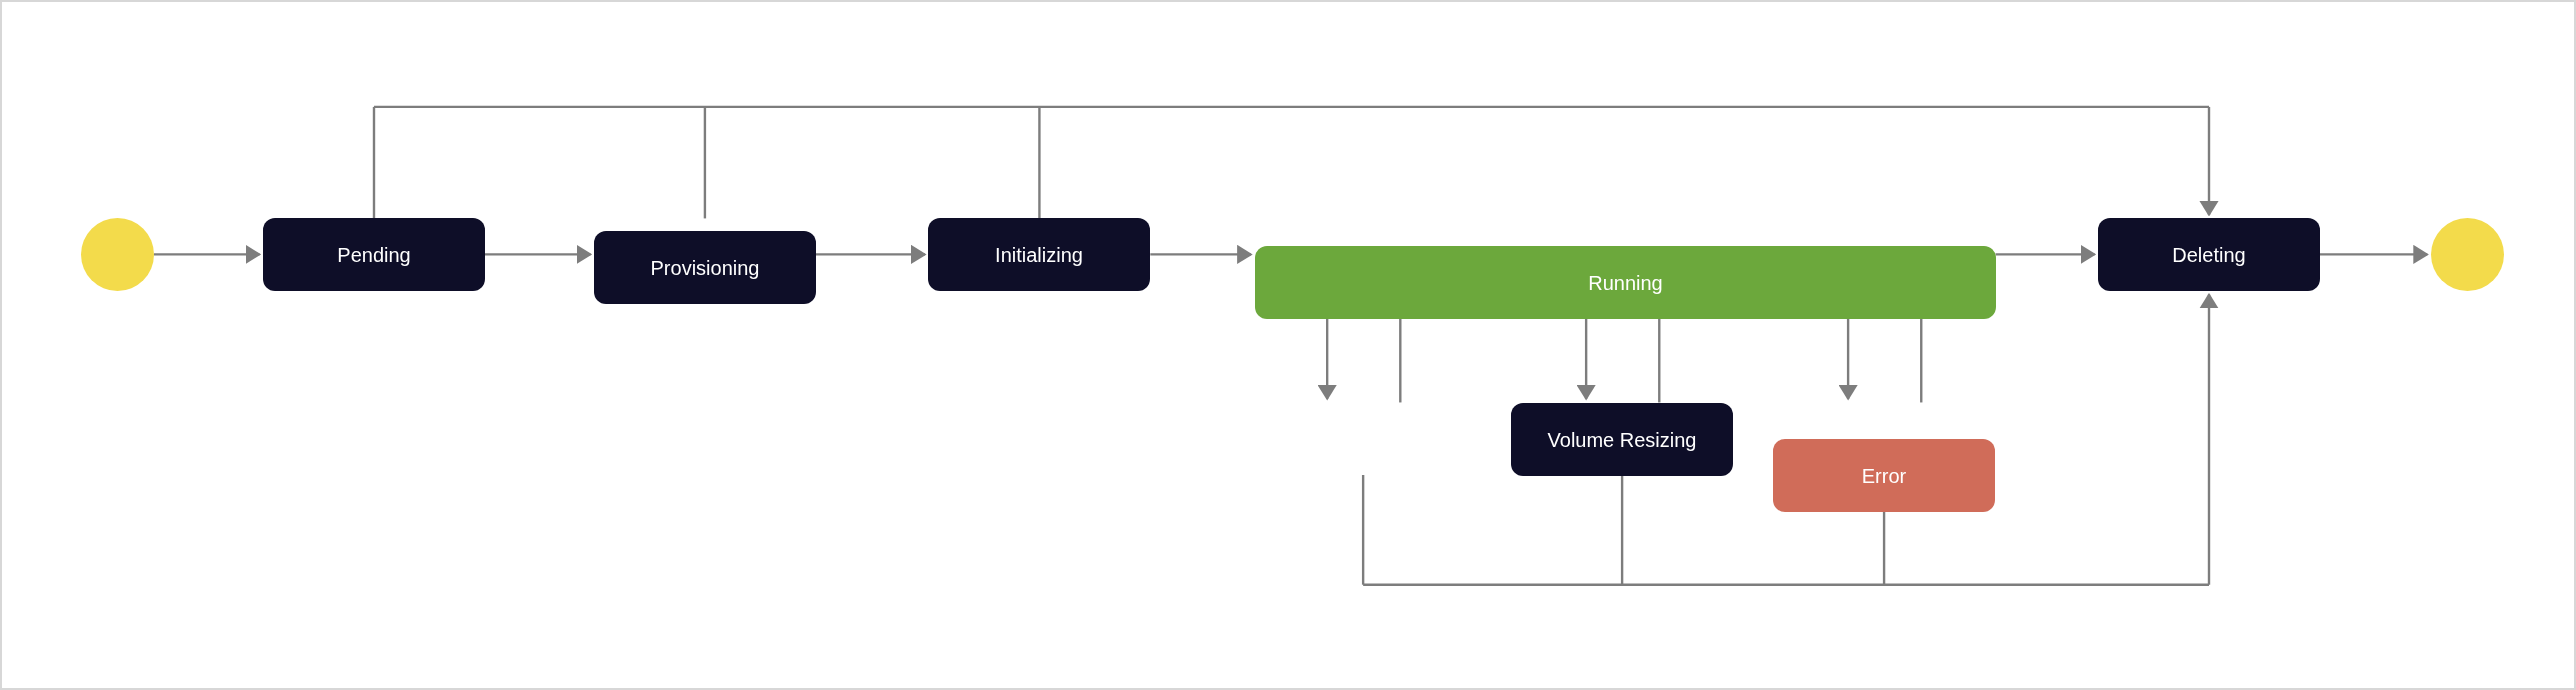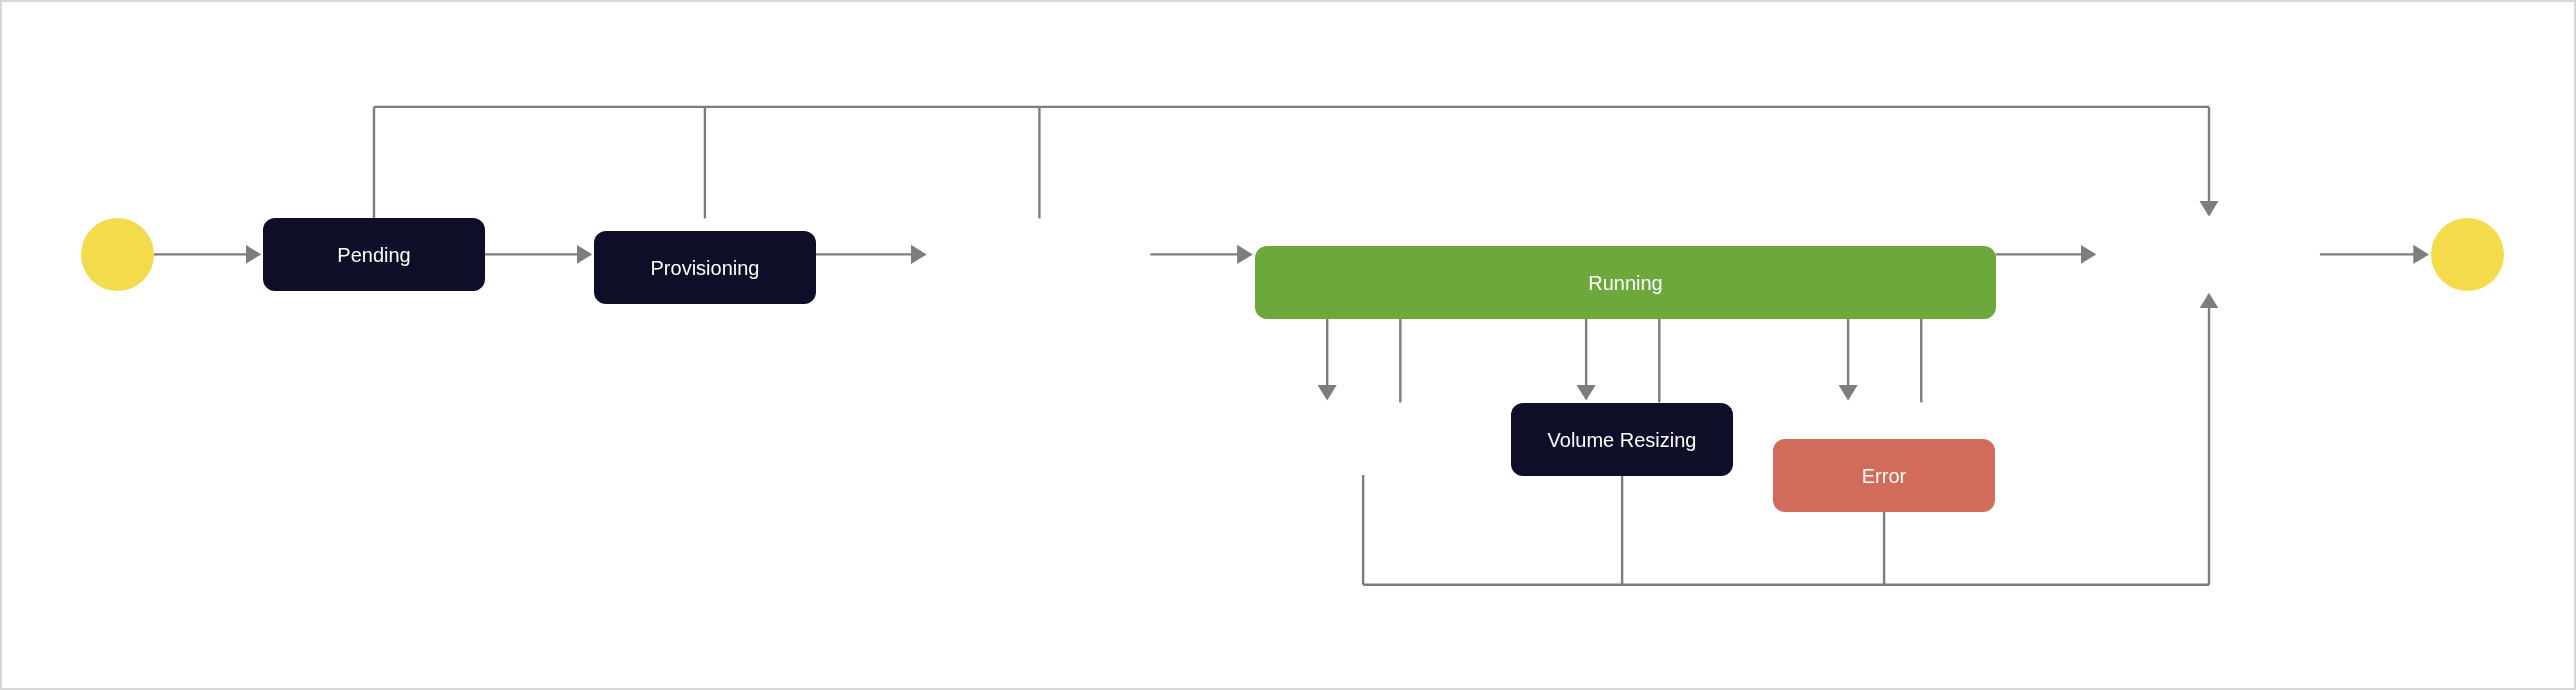--- a/index.html
+++ b/index.html
@@ -107,25 +107,31 @@
   <div class="terminal-circle node-start"></div>
 
   <div class="state-box node-pending">
     <span>Pending</span>
   </div>
 
   <div class="state-box node-provisioning">
     <span>Provisioning</span>
   </div>
 
+  <div class="state-box node-initializing">
+    <span>Initializing</span>
+  </div>
 
   <div class="state-box fill-green node-running">
     <span>Running</span>
   </div>
 
+  <div class="state-box node-deleting">
+    <span>Deleting</span>
+  </div>
 
   <div class="terminal-circle node-end"></div>
 
 
   <div class="state-box node-volume-resizing">
     <span>Volume Resizing</span>
   </div>
 
   <div class="state-box fill-salmon node-error">
     <span>Error</span>

